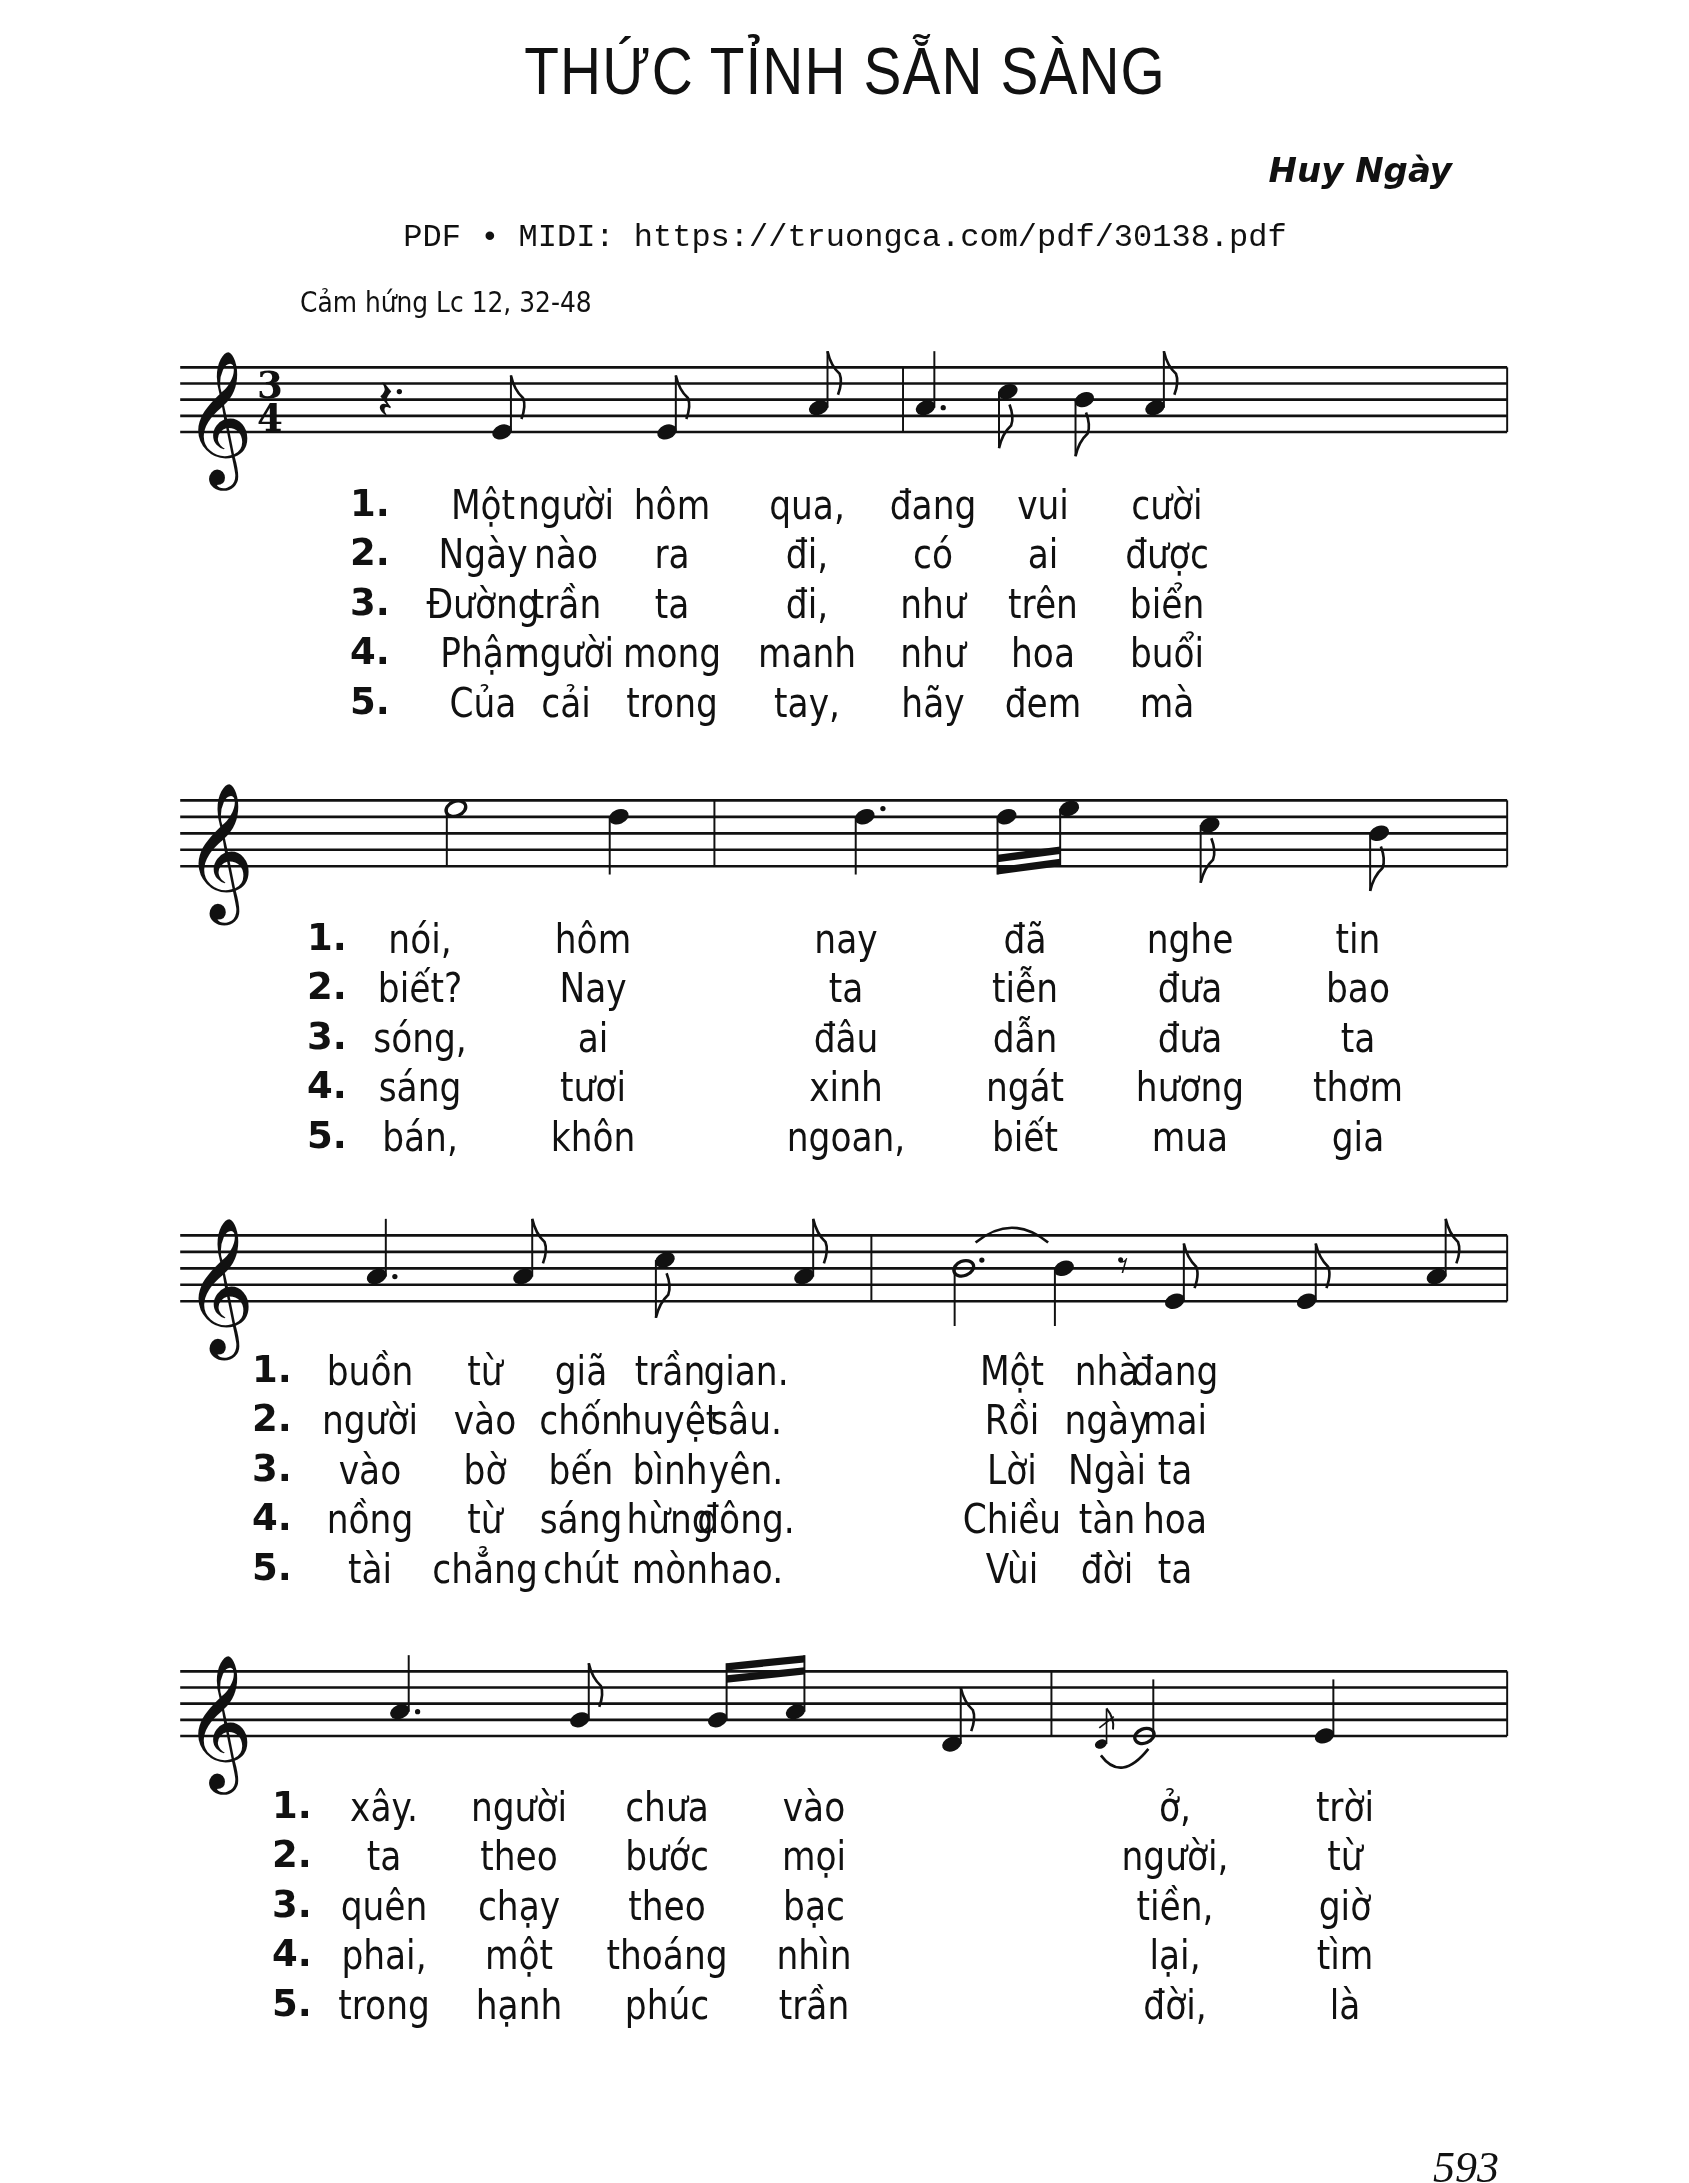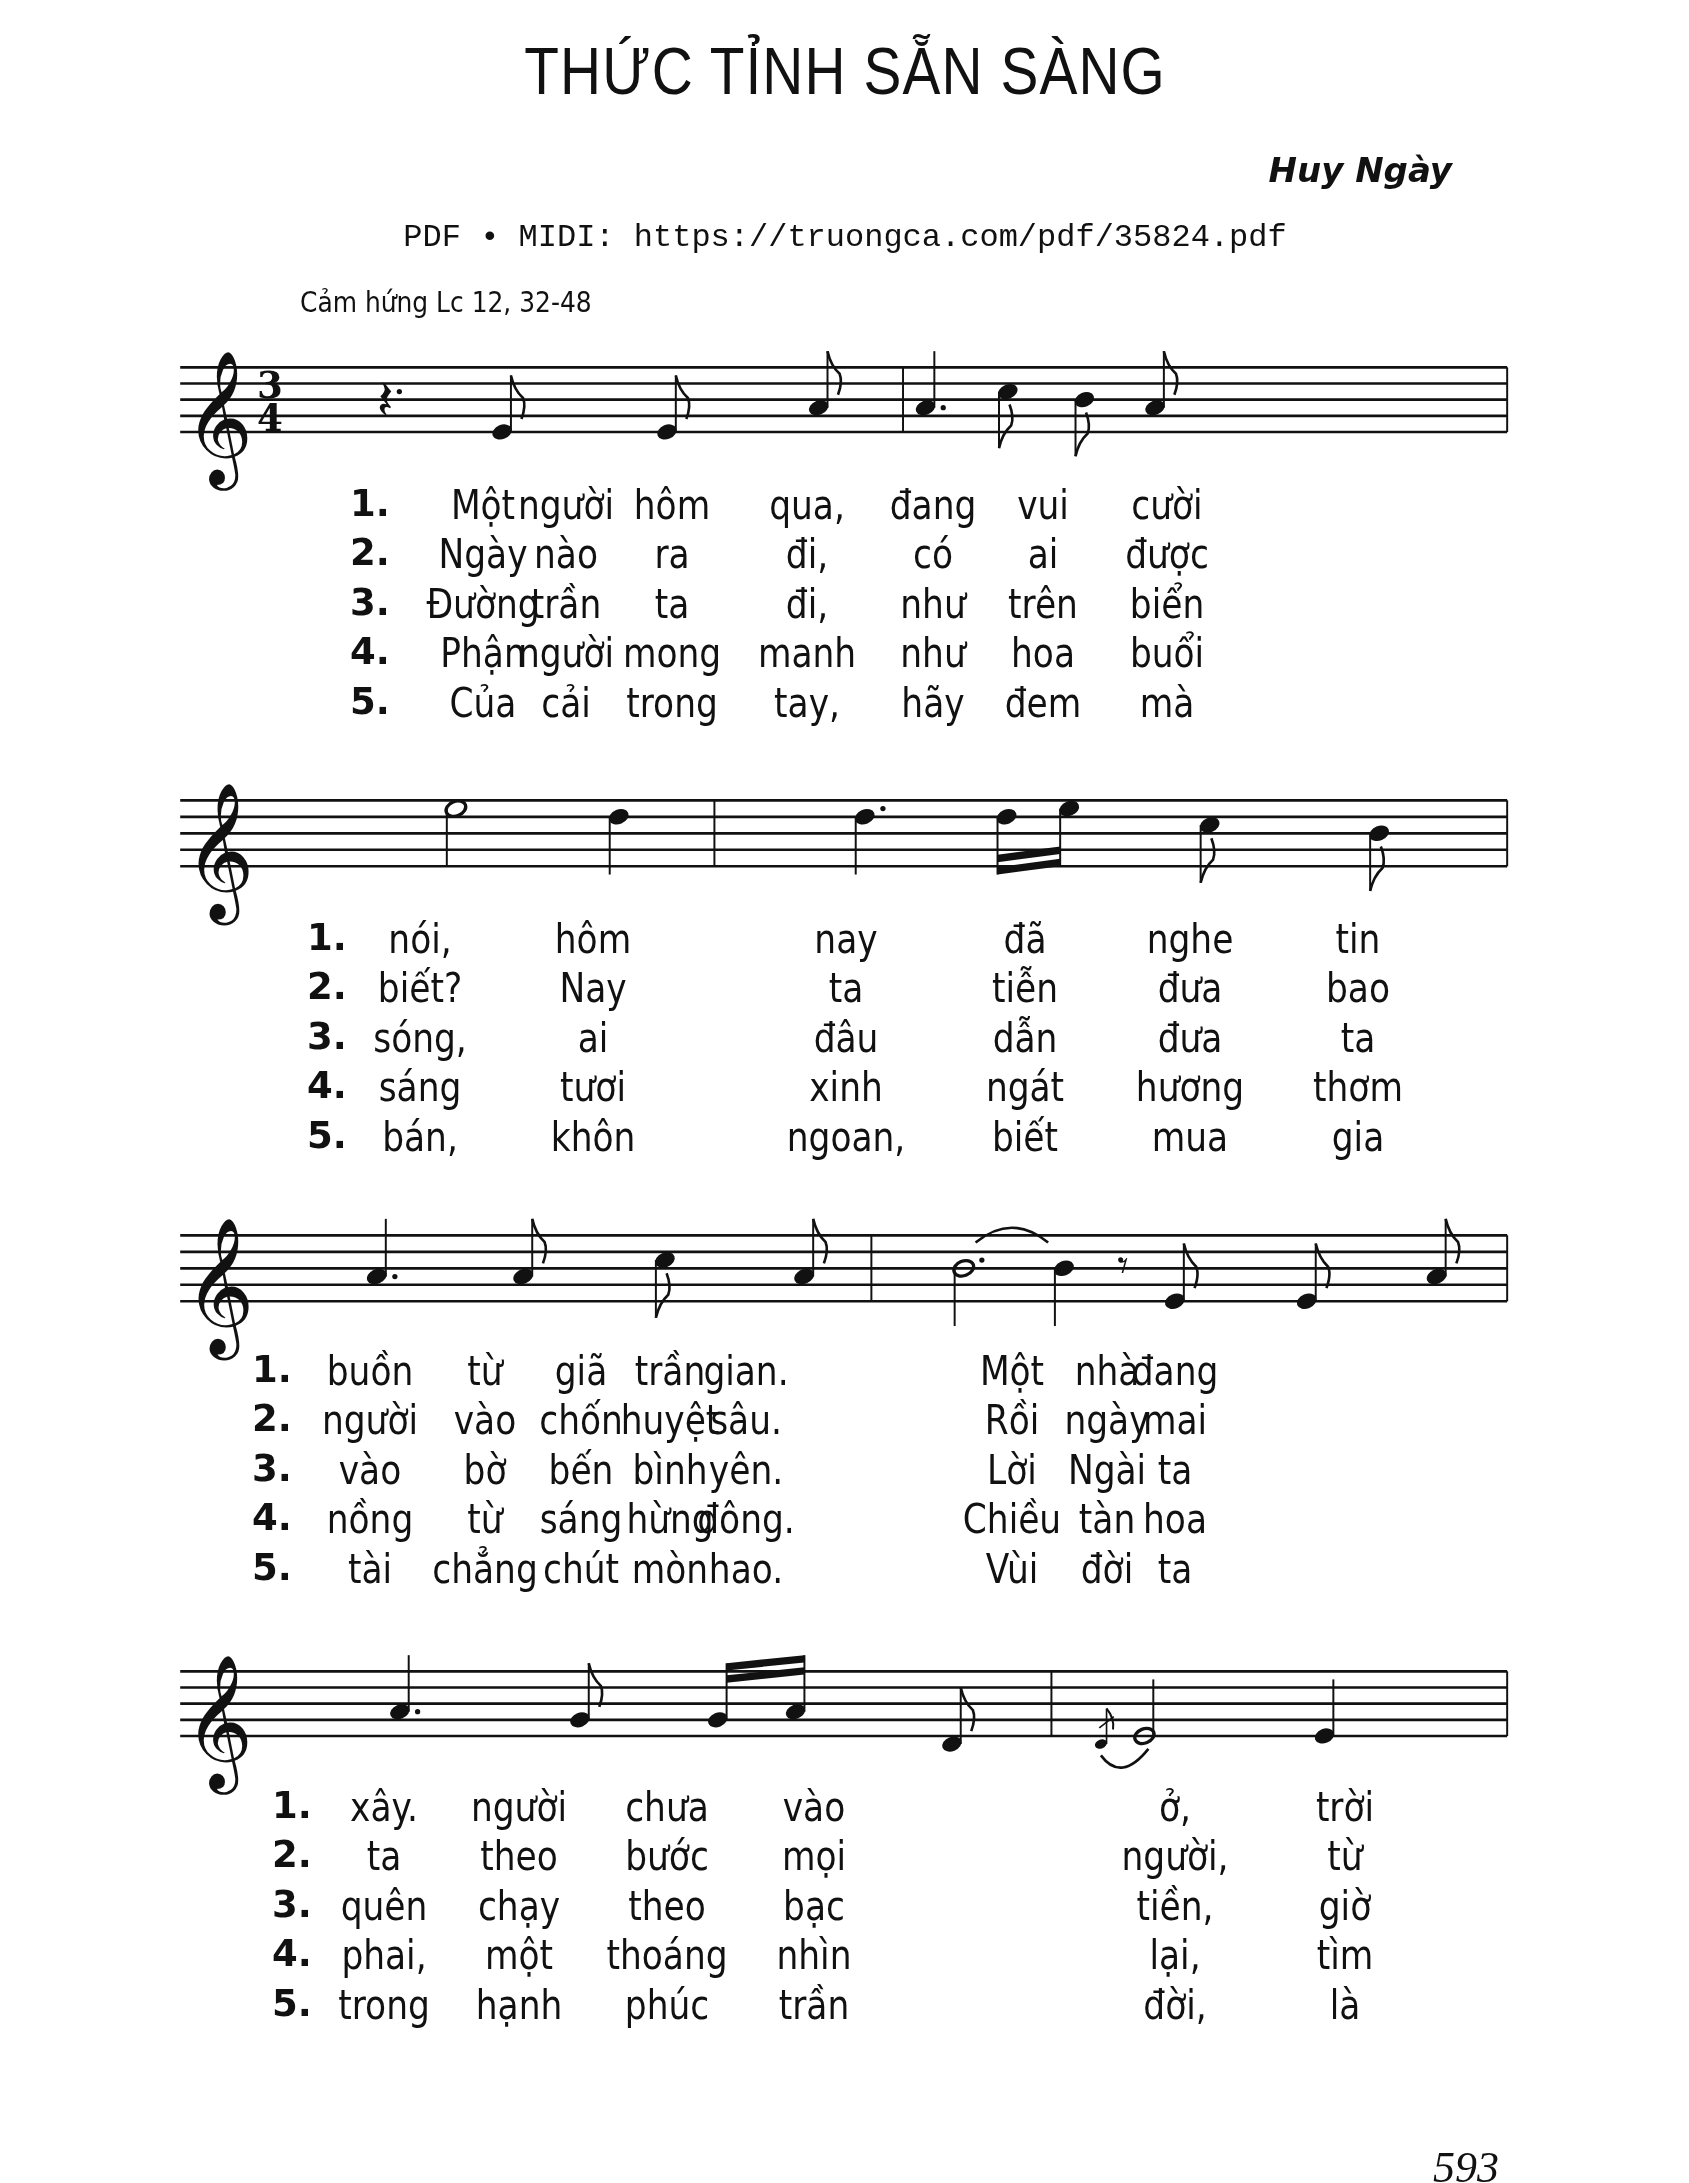--- a/index.html
+++ b/index.html
@@ -14,21 +14,21 @@
   .lrow { position: absolute; left: 0; width: 1690px; height: 49px; }
   .lnum { position: absolute; font-weight: bold; font-family: "DejaVu Sans", sans-serif; font-size: 37px; }
   .lw { position: absolute; transform: translateX(-50%) scaleX(0.86); white-space: nowrap; }
   #page-number { right: 191px; top: 2097px; font-family: "Liberation Serif", serif; font-weight: normal; font-style: italic; font-size: 44px; margin-top: 45px; }
 </style>
 </head>
 <body>
 
 <div id="title" class="abs">THỨC TỈNH SẴN SÀNG</div>
 <div id="composer" class="abs">Huy Ngày</div>
-<div id="source" class="abs">PDF • MIDI: https://truongca.com/pdf/35824.pdf</div>
+<div id="source" class="abs">PDF • MIDI: https://truongca.com/pdf/30138.pdf</div>
 <div id="inspiration" class="abs">Cảm hứng Lc 12, 32-48</div>
 
 <div id="systems">
     <svg class="staff" height="277" viewBox="0 417 2560 420" style="top: 275px;">
       <line x1="272" x2="2284" y1="557" y2="557" stroke="#111111" stroke-width="4"></line>
       <line x1="272" x2="2284" y1="581.5" y2="581.5" stroke="#111111" stroke-width="4"></line>
       <line x1="272" x2="2284" y1="606" y2="606" stroke="#111111" stroke-width="4"></line>
       <line x1="272" x2="2284" y1="630.5" y2="630.5" stroke="#111111" stroke-width="4"></line>
       <line x1="272" x2="2284" y1="655" y2="655" stroke="#111111" stroke-width="4"></line>
       <line x1="1368" x2="1368" y1="557" y2="655" stroke="#111111" stroke-width="3"></line>

